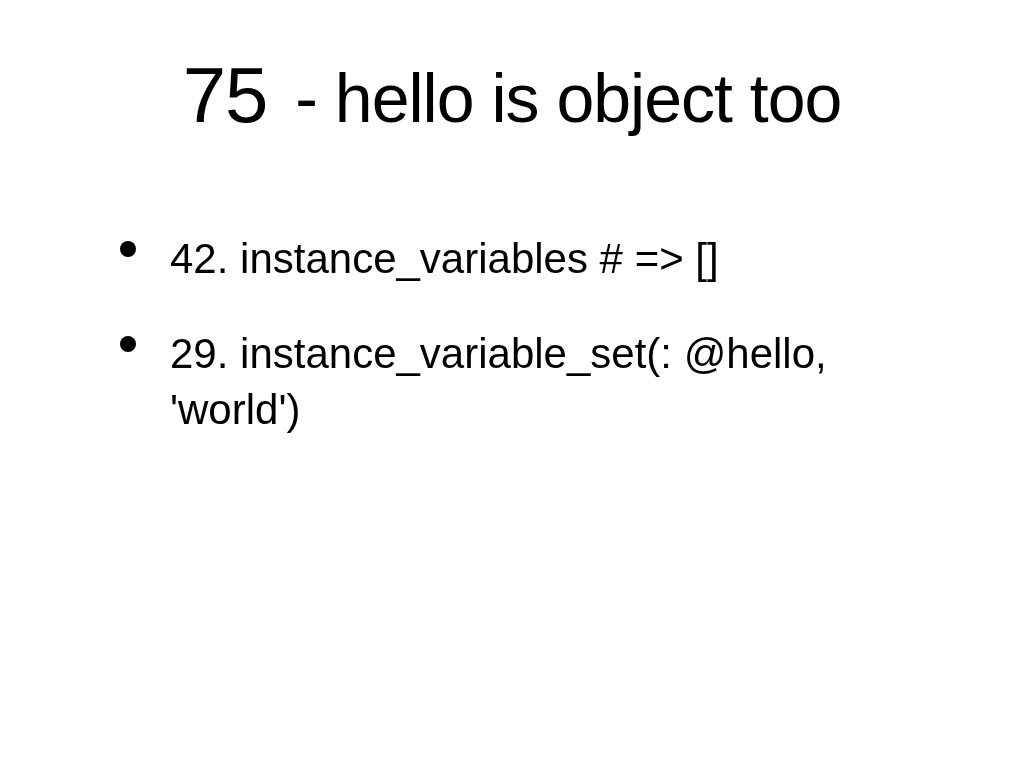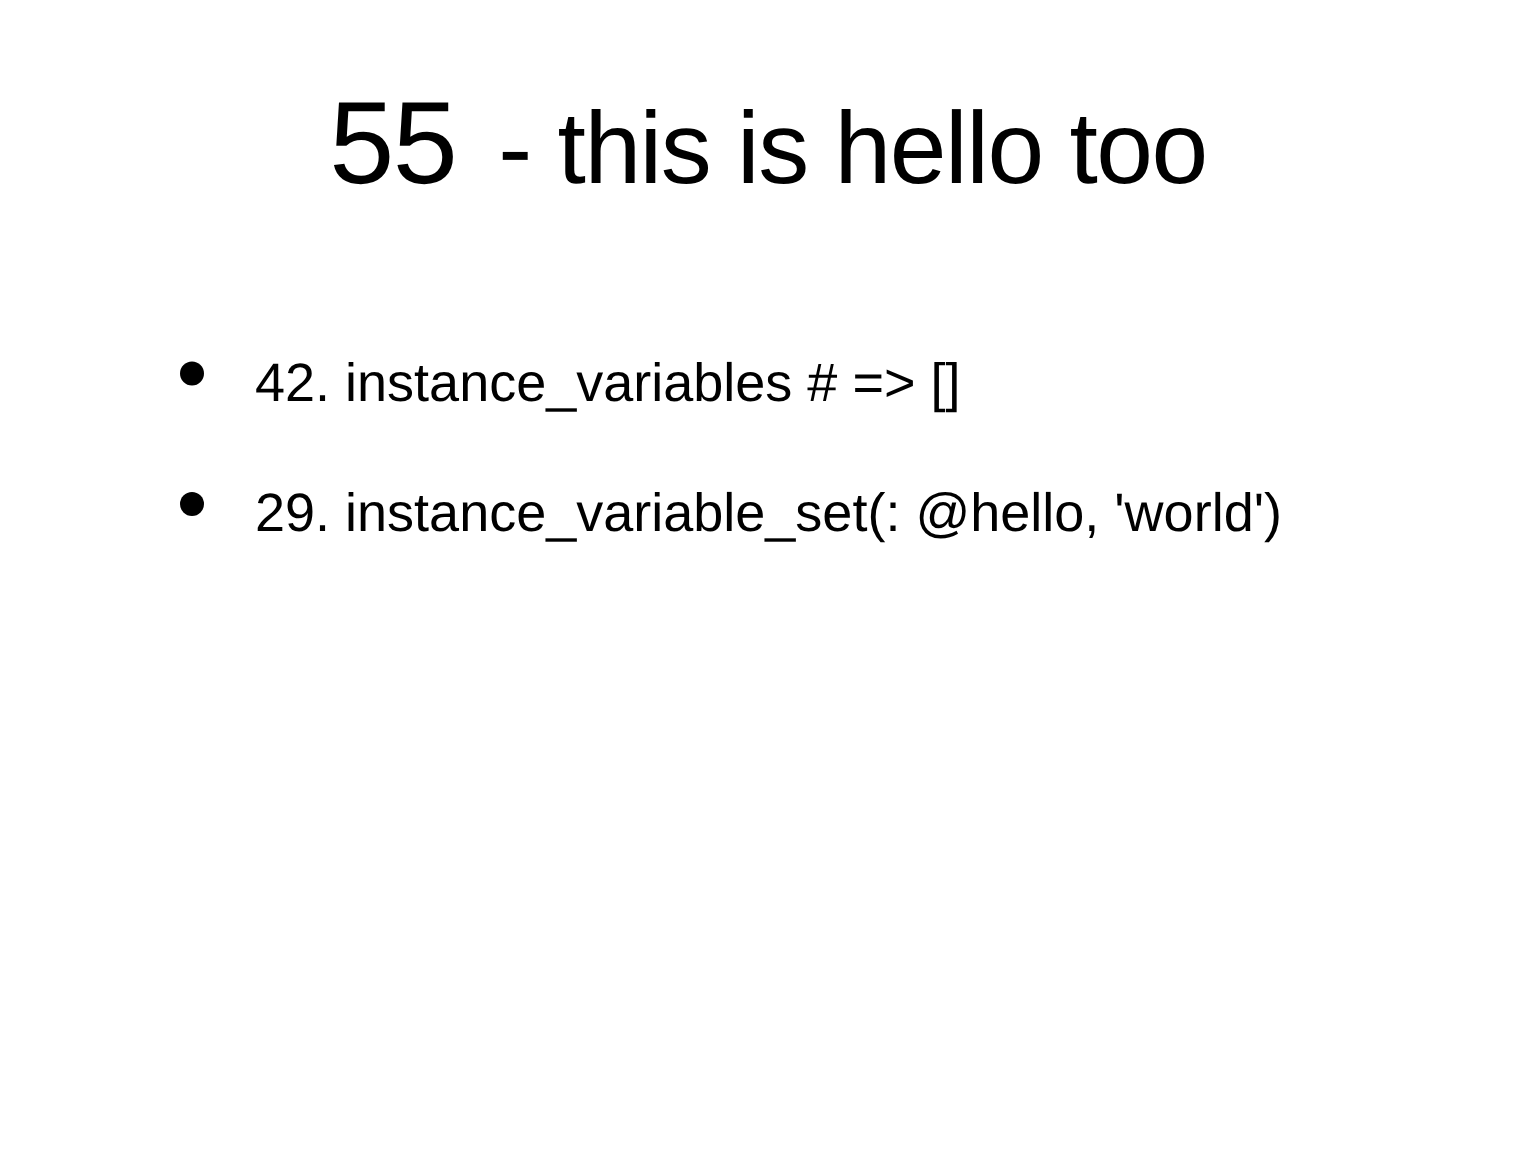--- a/index.html
+++ b/index.html
@@ -25,41 +25,41 @@
     .title-number {
       font-size: 78px;
       margin-right: 10px;
     }
     .bullet-list {
       list-style: none;
       padding-left: 40px;
     }
     .bullet-item {
       position: relative;
-      font-size: 36px;
+      font-size: 42px;
       line-height: 1.35;
       margin-bottom: 38px;
       padding-left: 50px;
     }
     .bullet-item::before {
       content: "";
       position: absolute;
       left: 0;
       top: 10px;
       width: 16px;
       height: 16px;
       background: #000000;
       border-radius: 50%;
     }
   </style>
 </head>
 <body>
 
 <h1 class="slide-title">
-  <span class="title-number">55</span><span> - this is hello too</span>
+  <span class="title-number">75</span><span> - hello is object too</span>
 </h1>
 
 <ul class="bullet-list">
   <li class="bullet-item">
     <span>42. instance_variables #  =&gt; []</span>
   </li>
   <li class="bullet-item">
     <span>29. instance_variable_set(: @hello, 'world')</span>
   </li>
 </ul>

